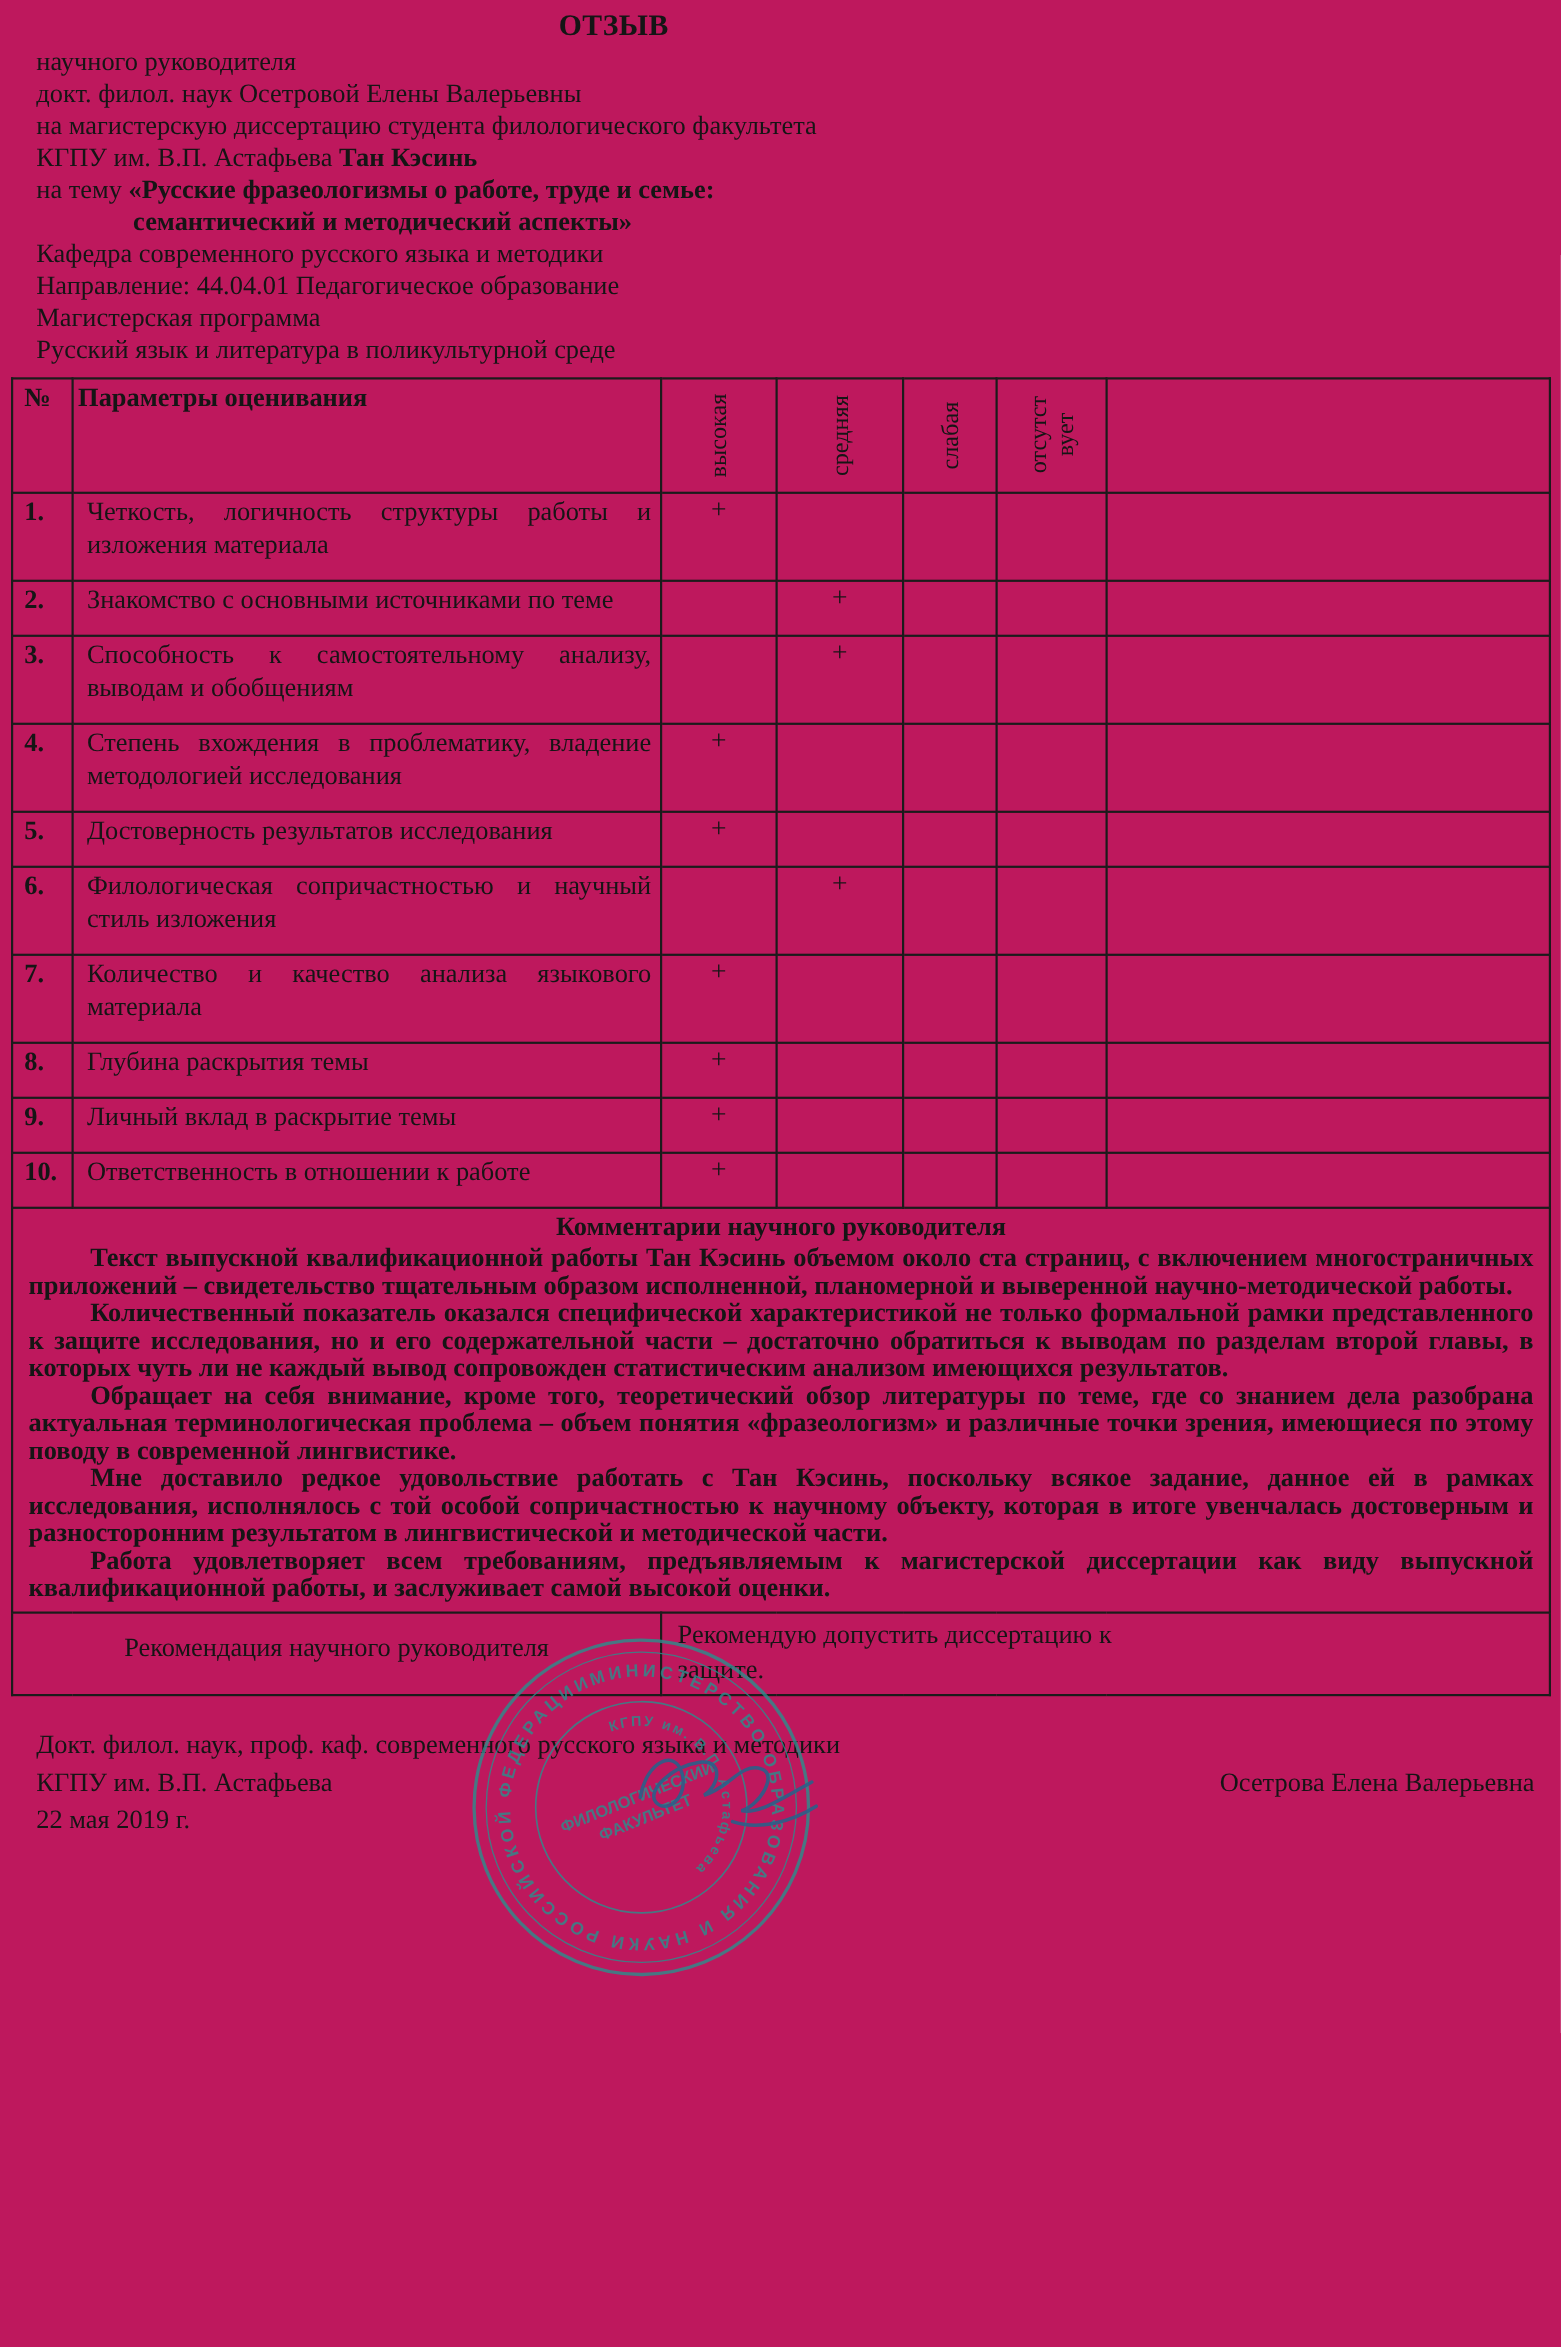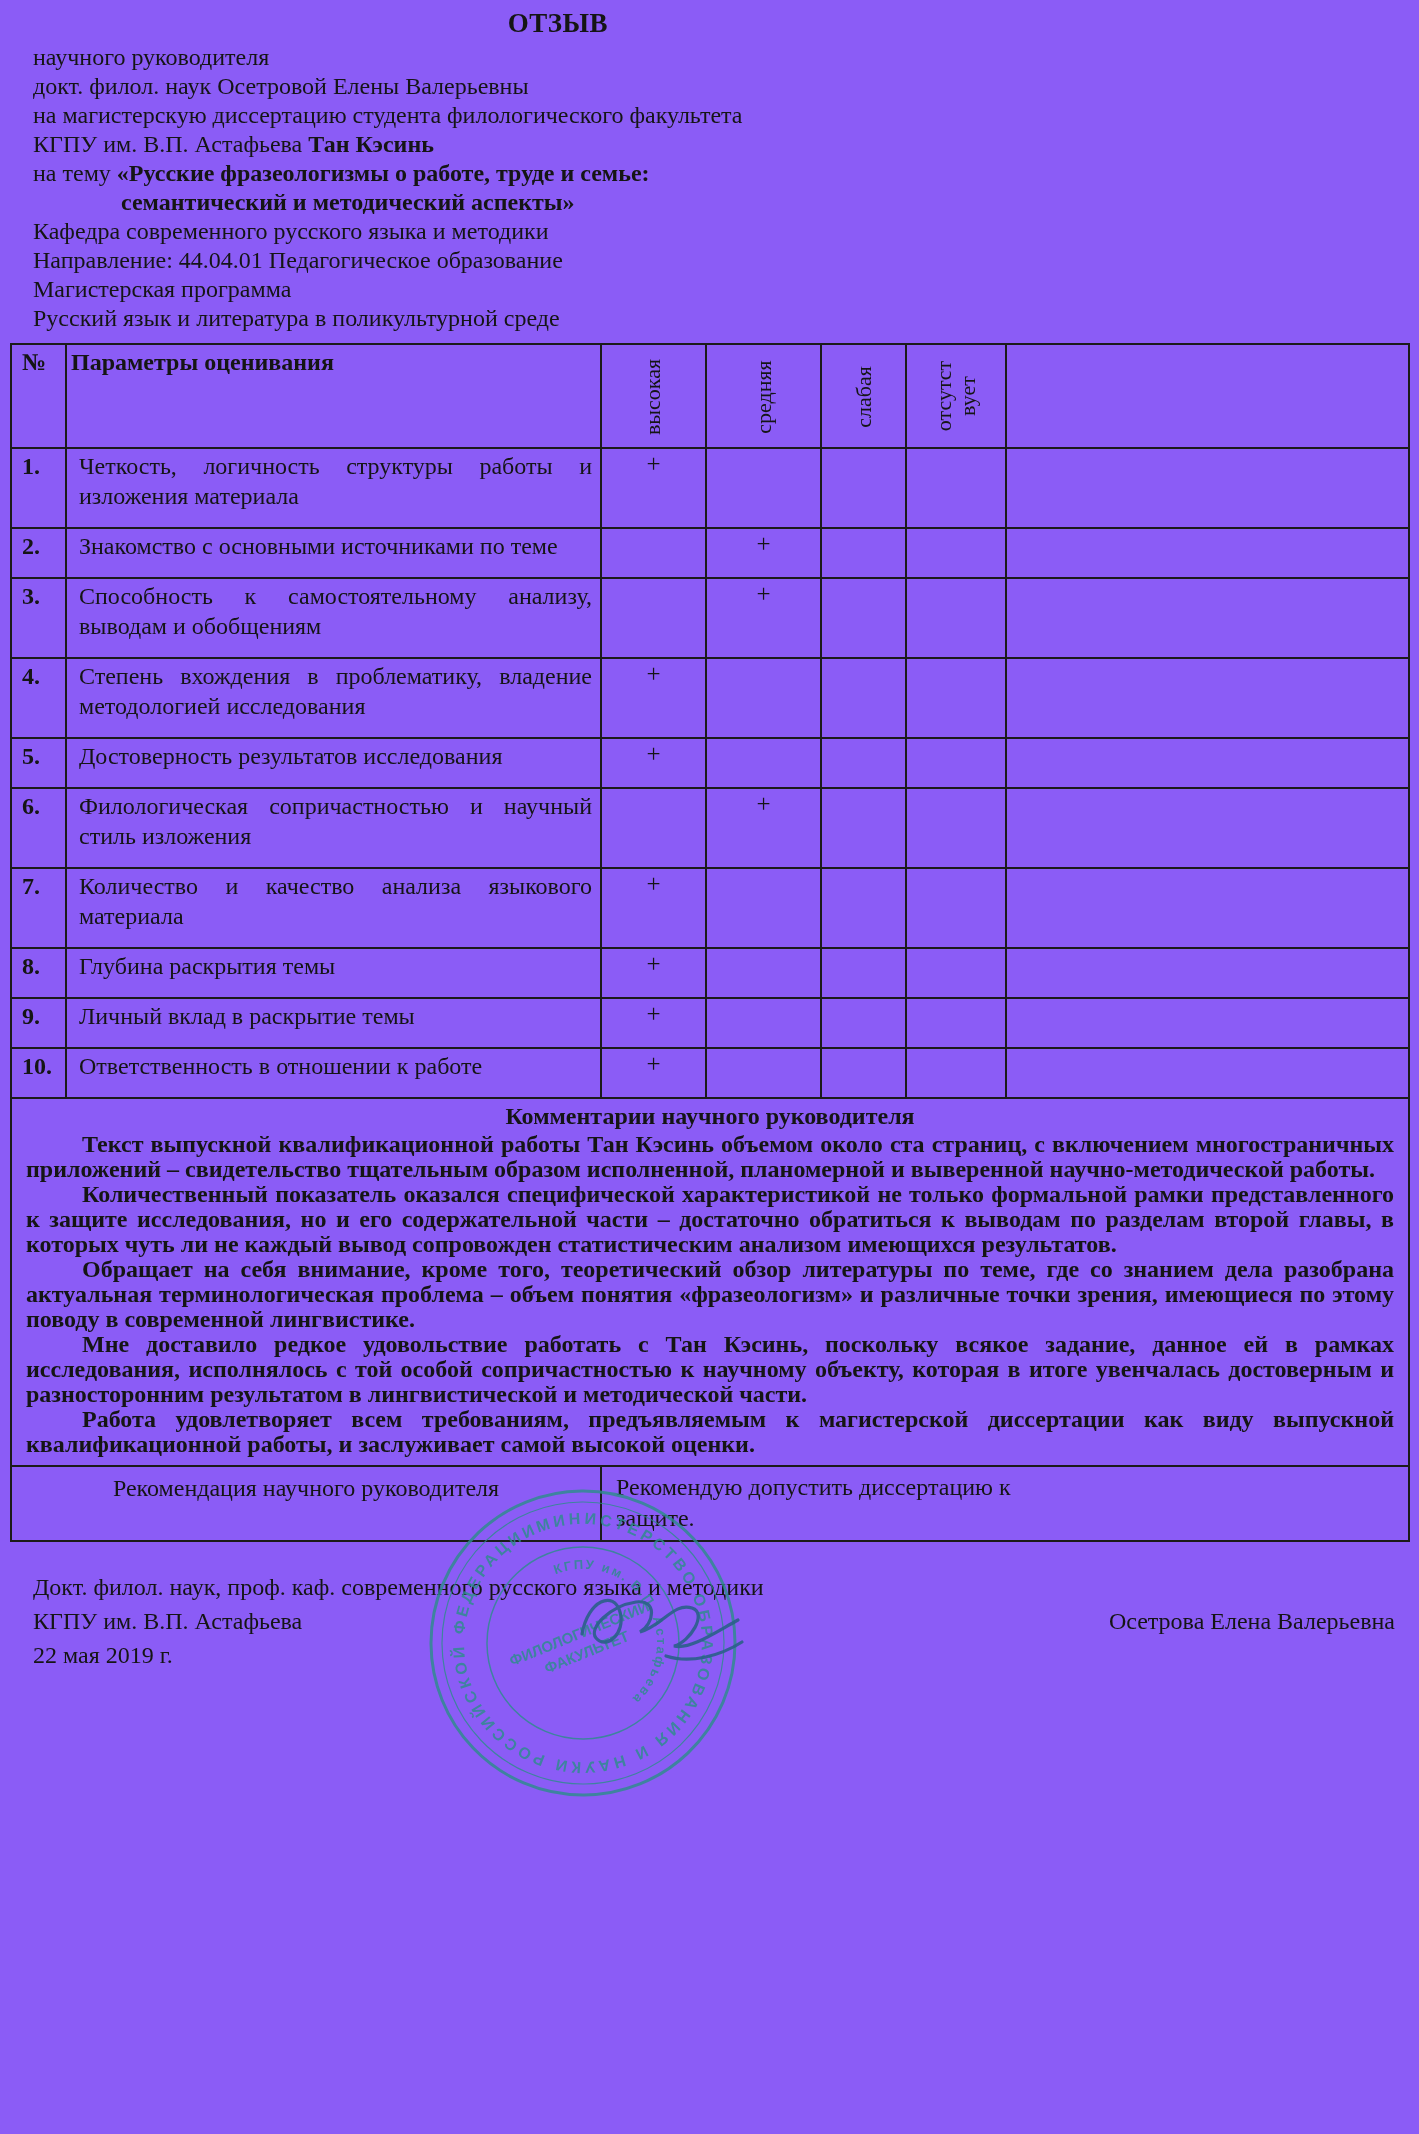--- a/index.html
+++ b/index.html
@@ -1,19 +1,19 @@
 <!DOCTYPE html>
 <html><head>
 <meta charset="utf-8">
 <style>
   * { box-sizing: border-box; margin: 0; padding: 0; }
   html, body { background: #ffffff; }
   .page {
     width: 1419px; height: 2134px;
-    background: #8b5cf6;
+    background: #be185d;
     position: relative;
     font-family: "Liberation Serif", serif;
     font-size: 24px;
     color: #151515;
     overflow: hidden;
   }
   .hdr { padding: 8px 40px 0 33px; }
   .doc-title { width: 1050px; text-align: center; font-weight: bold; font-size: 27px; letter-spacing: .5px; margin-bottom: 4px; }
   .hline { line-height: 29px; }
   .hline.indent { padding-left: 88px; }
@@ -27,21 +27,21 @@
   .vcell { text-align: center; vertical-align: middle; }
   .vtext { display: inline-block; transform: rotate(-90deg); white-space: pre-line; font-size: 22px; line-height: 24px; }
   .num-cell { vertical-align: top; font-weight: bold; padding: 2px 2px 2px 10px; line-height: 30px; }
   .param-cell { vertical-align: top; text-align: justify; padding: 2px 8px 16px 12px; line-height: 30px; }
   .mark-cell { vertical-align: top; text-align: center; line-height: 30px; font-size: 25px; }
 
   .comments-cell { padding: 2px 14px 8px 14px; }
   .comments-title { text-align: center; font-weight: bold; line-height: 31px; }
   .cpara { text-indent: 56px; text-align: justify; line-height: 25px; font-weight: bold; }
 
-  .rec-label { vertical-align: top; text-align: center; padding: 6px 6px; line-height: 31px; }
+  .rec-label { vertical-align: top; text-align: center; padding: 16px 6px; line-height: 31px; }
   .rec-value { vertical-align: top; padding: 5px 6px 6px 14px; line-height: 31px; }
   .rec-inner { max-width: 450px; }
 
   .footer { position: relative; margin-top: 28px; padding-left: 33px; }
   .fline { line-height: 34px; }
   .f2 { display: flex; justify-content: space-between; width: 1362px; }
 
   .stamp { position: absolute; left: 418px; top: -92px; opacity: .82; }
   .st-ring { fill: none; stroke: #2e8c8c; }
   .st-text { fill: #2e8c8c; font-family: "Liberation Sans", sans-serif; font-weight: bold; }

